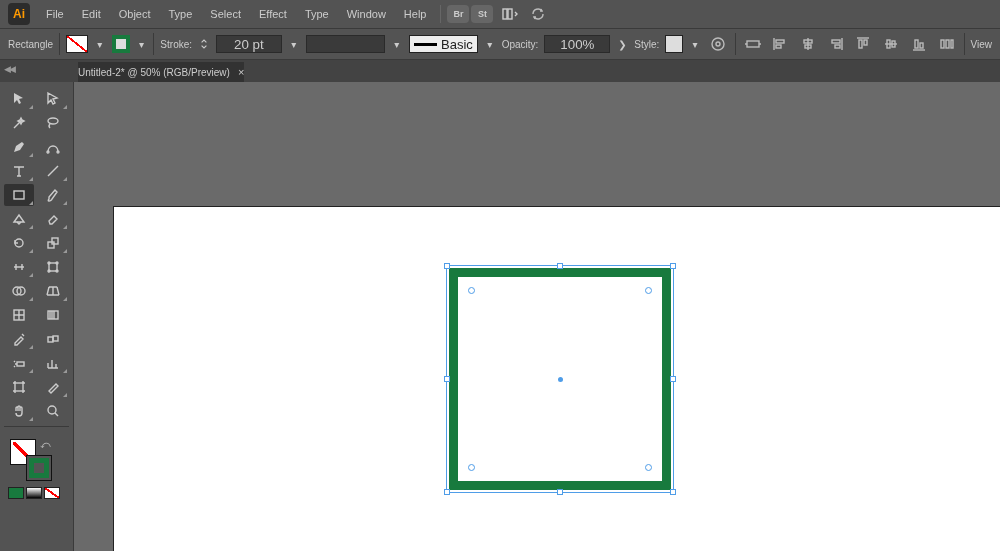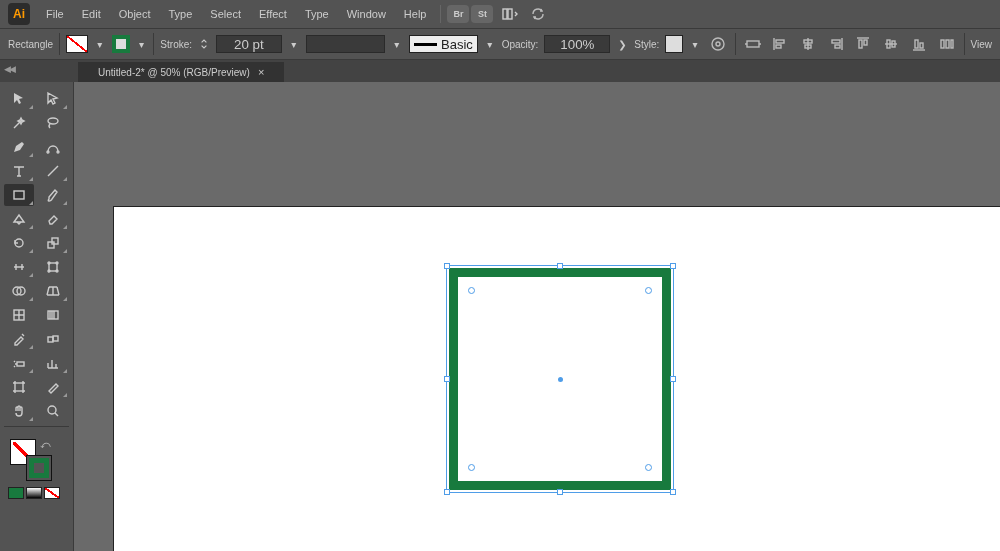--- a/index.html
+++ b/index.html
@@ -25,21 +25,21 @@
 .stroke-preview .line { height: 3px; background: black; flex: 1; margin: 0 4px; }
 .stroke-preview .txt { font-size: 13px; color: #222; margin-right: 4px; }
 .style-swatch { width: 18px; height: 18px; background: #ddd; border: 1px solid #222; cursor: pointer; }
 .icon-btn { width: 22px; height: 22px; display: flex; align-items: center; justify-content: center; cursor: pointer; color: #bbb; }
 .brush-box { width: 80px; height: 18px; background: #3a3a3a; border: 1px solid #2a2a2a; cursor: pointer; }
 .vs { width: 1px; height: 22px; background: #3a3a3a; }
 
 
 .tabbar { height: 22px; background: #434343; display: flex; align-items: flex-end; padding-left: 78px; }
 .collapse-handle { position: absolute; left: 4px; top: 64px; color: #999; font-size: 9px; cursor: pointer; letter-spacing: -2px; }
-.tab { height: 20px; background: #323232; padding: 0 20px; display: flex; align-items: center; gap: 8px; font-size: 10px; cursor: pointer; }
+.tab { height: 20px; background: #323232; padding: 0 0; display: flex; align-items: center; gap: 8px; font-size: 10px; cursor: pointer; }
 .tab .close { cursor: pointer; font-size: 11px; }
 
 
 .main { display: flex; height: calc(551px - 28px - 32px - 22px); position: relative; }
 
 
 .tools { width: 74px; background: #535353; border-right: 1px solid #3a3a3a; padding: 6px 4px; display: flex; flex-direction: column; }
 .tool-grid { display: grid; grid-template-columns: 1fr 1fr; gap: 2px; }
 .tool { width: 30px; height: 22px; display: flex; align-items: center; justify-content: center; cursor: pointer; color: #ccc; position: relative; border-radius: 2px; }
 .tool.active { background: #323232; }

